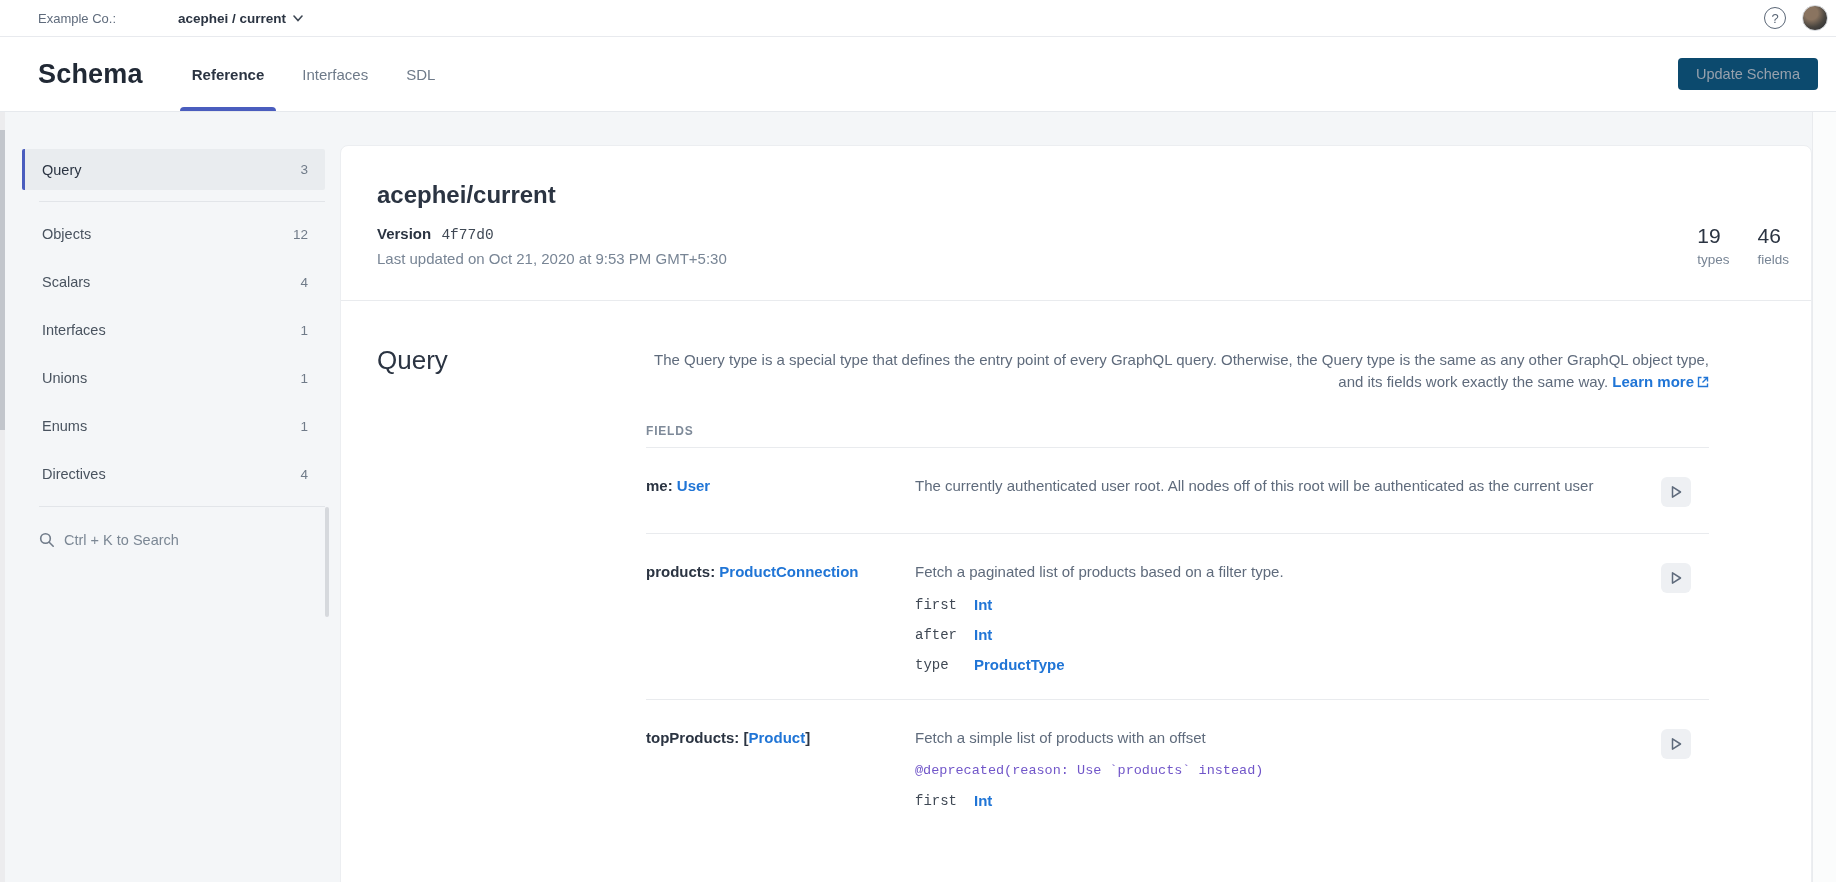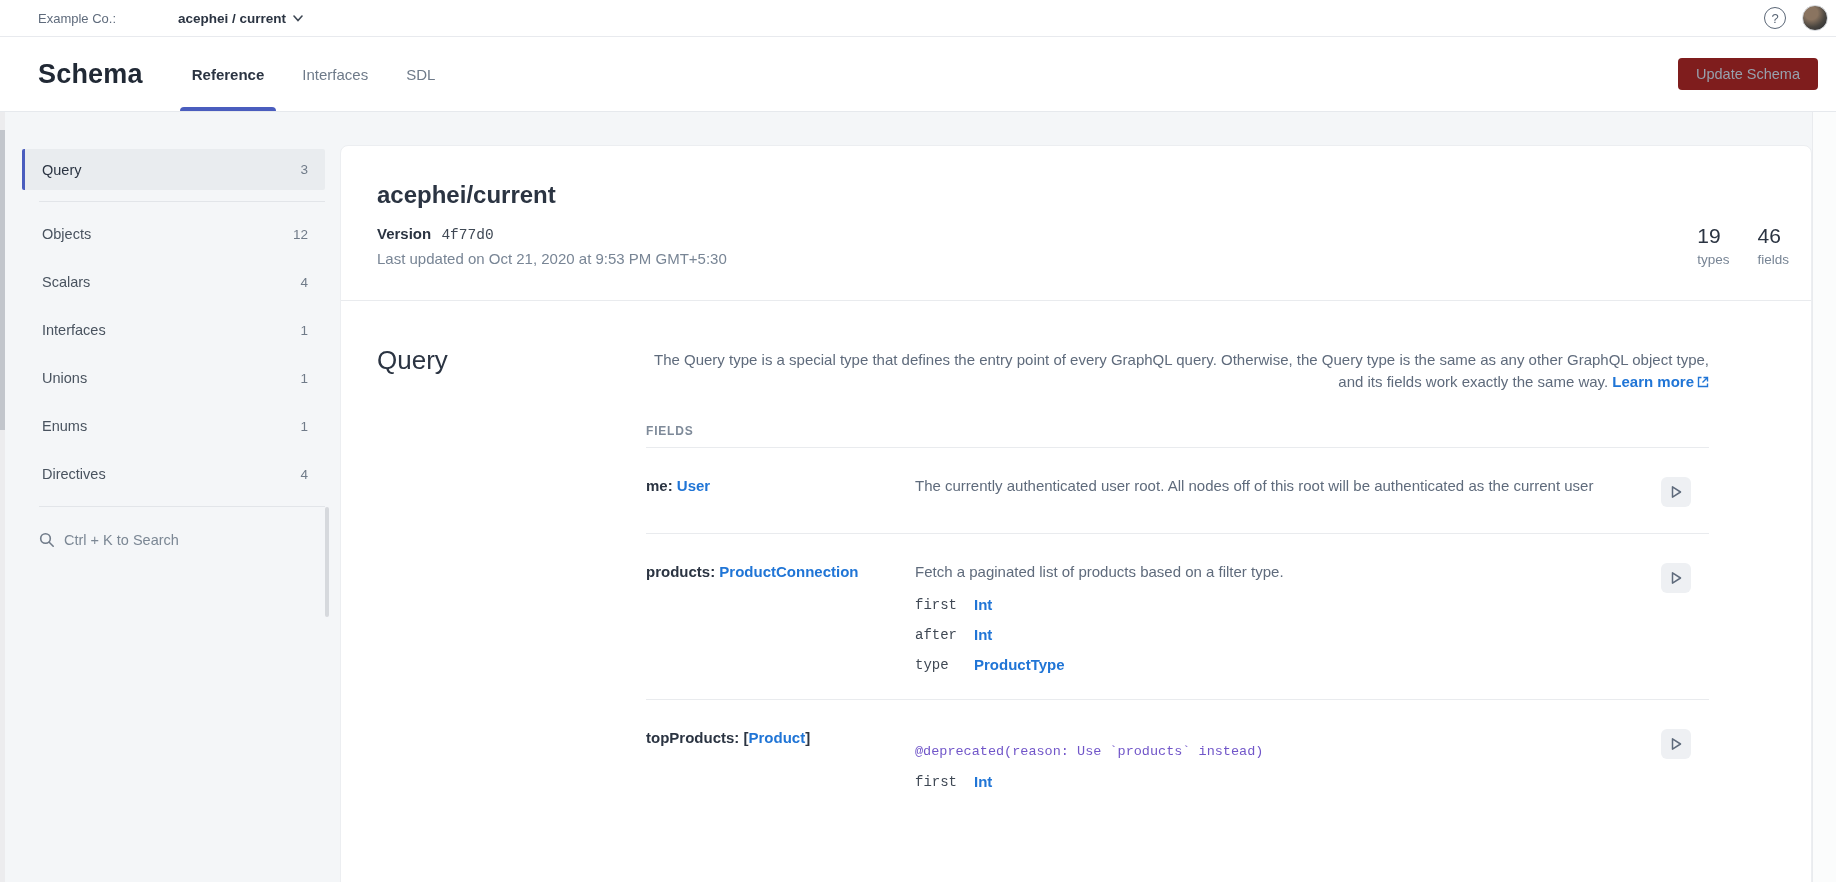--- a/index.html
+++ b/index.html
@@ -25,21 +25,21 @@
   
   .pagehead{height:75px;background:#fff;border-bottom:1px solid #e6e9ed;
     display:flex;align-items:center;padding:0 18px 0 38px;position:relative;}
   .page-title{font-size:27px;font-weight:700;color:#212935;letter-spacing:.2px;}
   .tabs{display:flex;align-items:stretch;height:100%;margin-left:30px;}
   .tab{display:flex;align-items:center;padding:0 4px;margin:0 15px;font-size:15px;
     color:#6e7a89;cursor:pointer;position:relative;}
   .tab.active{color:#2b3442;font-weight:700;}
   .tab.active::after{content:"";position:absolute;left:-8px;right:-8px;bottom:0;height:4px;
     background:#4a5dbe;border-radius:4px 4px 0 0;}
-  .update-btn{margin-left:auto;background:#7f1d1d;color:#97a1ad;border:none;border-radius:4px;
+  .update-btn{margin-left:auto;background:#0c4a6e;color:#97a1ad;border:none;border-radius:4px;
     font-size:14.5px;font-family:inherit;padding:8px 18px;cursor:default;}
 
   
   .body{position:relative;display:flex;height:770px;background:#f4f6f8;}
   .left-scroll-strip{position:absolute;left:0;top:0;width:5px;height:100%;background:#ececee;}
   .left-scroll-strip .thumb{position:absolute;top:18px;left:0;width:5px;height:300px;background:#c2c6cc;}
 
   
   .sidebar{width:325px;flex:none;padding:37px 0 0 22px;position:relative;}
   .side-item{height:41px;display:flex;align-items:center;padding:0 17px;
@@ -261,20 +261,21 @@
                     <button class="play-btn">
                       <svg width="16" height="16" viewBox="0 0 16 16">
                         <path d="M4.5 2.8 L12.5 8 L4.5 13.2 Z" fill="none" stroke="#5f6b7c" stroke-width="1.5" stroke-linejoin="round"></path>
                       </svg>
                     </button>
                   </div>
                 </div>
                 <div class="field-row">
                   <div class="col-name"><span class="fname">topProducts: </span><span class="ftype"><span class="fname">[</span><a class="link">Product</a><span class="fname">]</span></span></div>
                   <div class="col-main">
+                    <div class="fdesc">Fetch a simple list of products with an offset</div>
                     <div class="fdeprecated">@deprecated(reason: Use `products` instead)</div>
                     <div class="args">
                       <div class="arg-row">
                         <span class="arg-name">first</span>
                         <a class="link arg-type">Int</a>
                       </div>
                     </div>
                   </div>
                   <div class="col-action">
                     <button class="play-btn">

